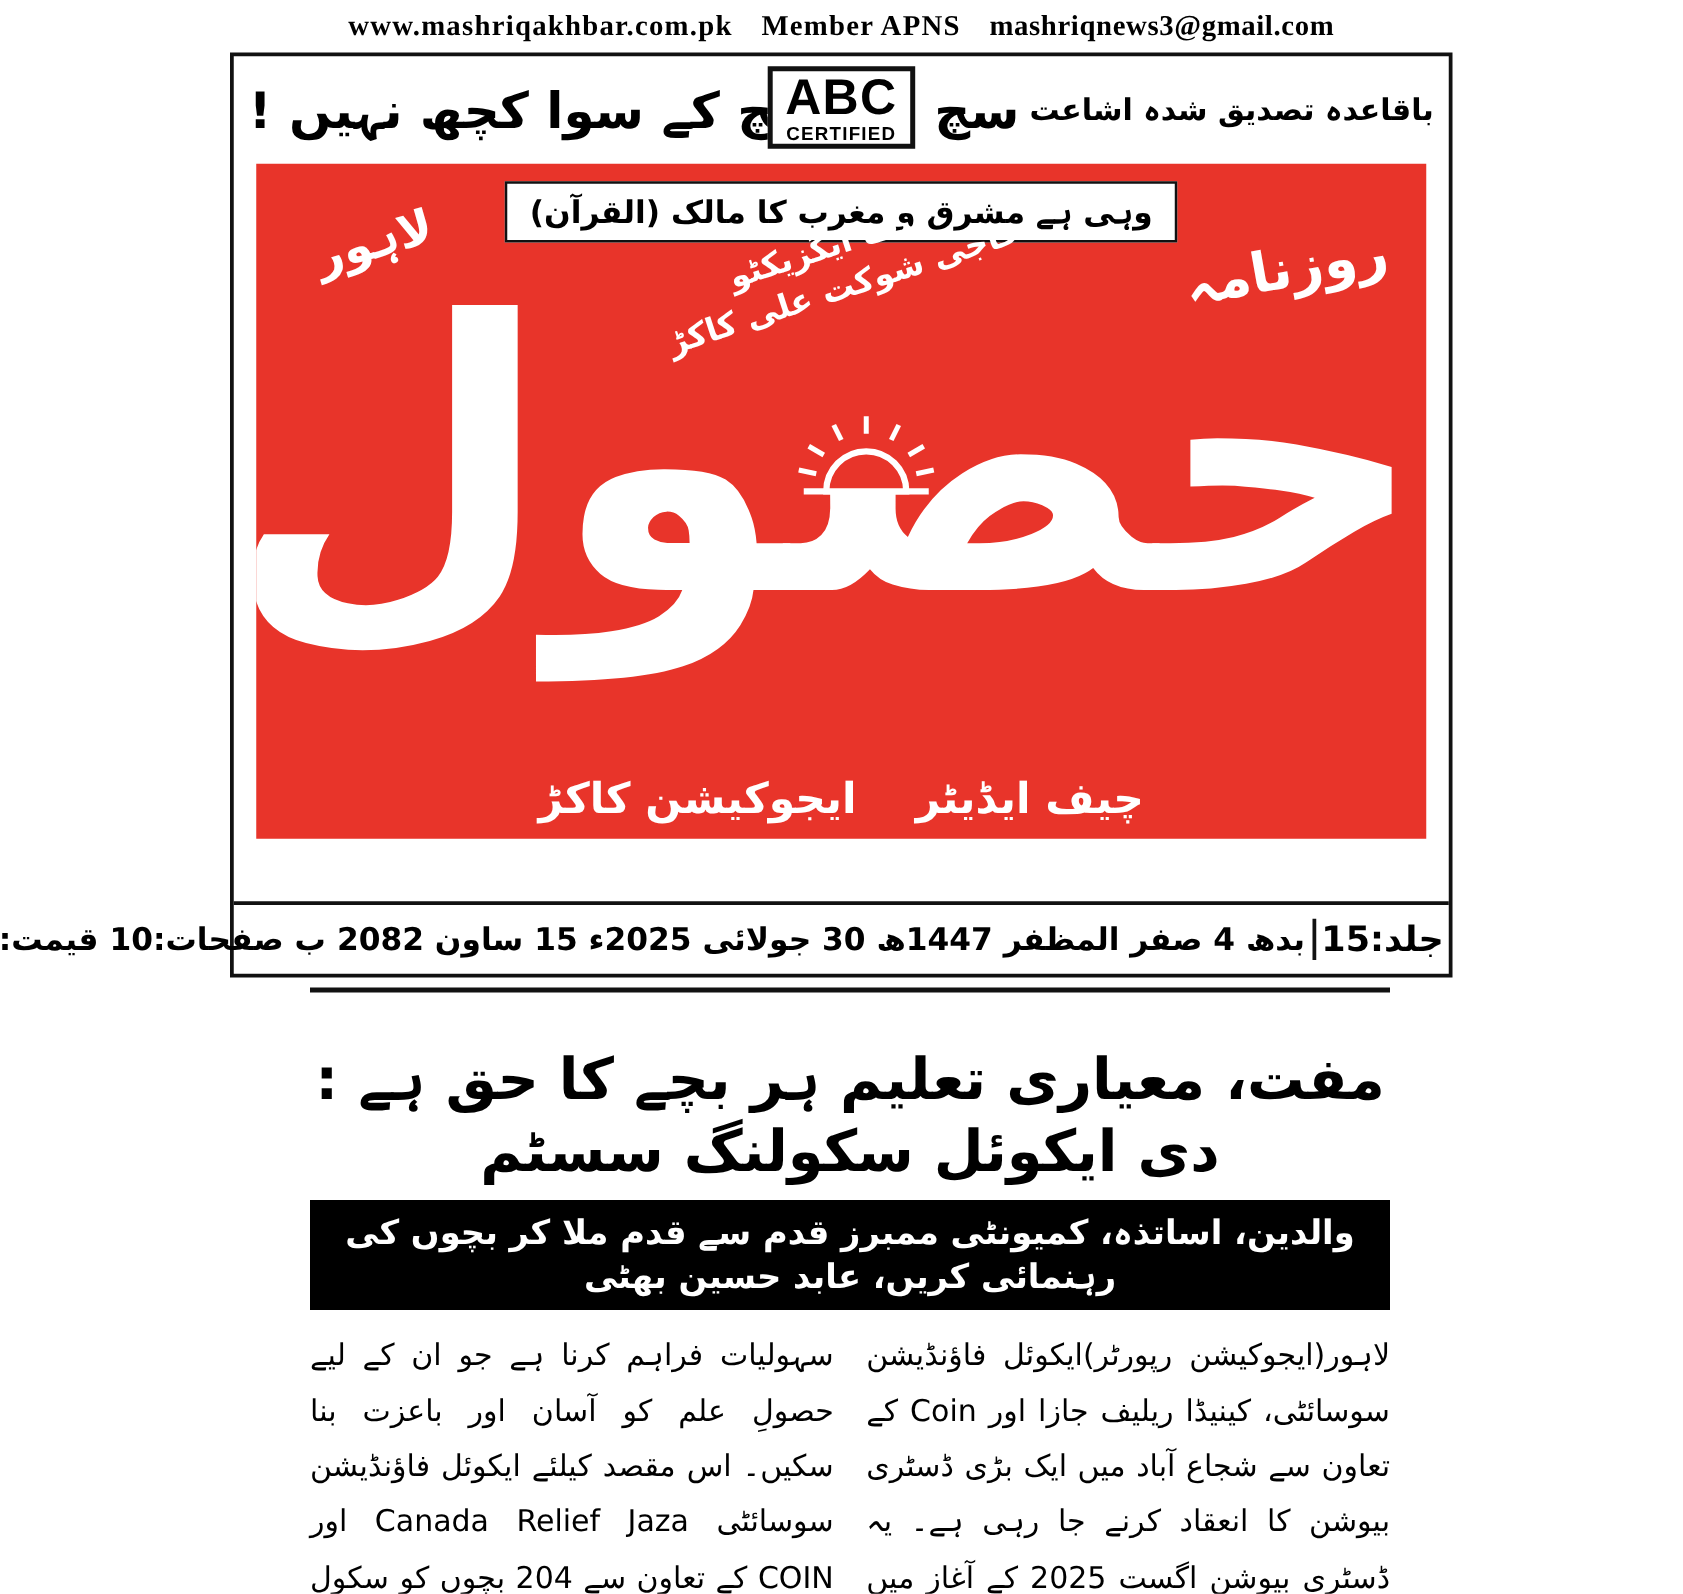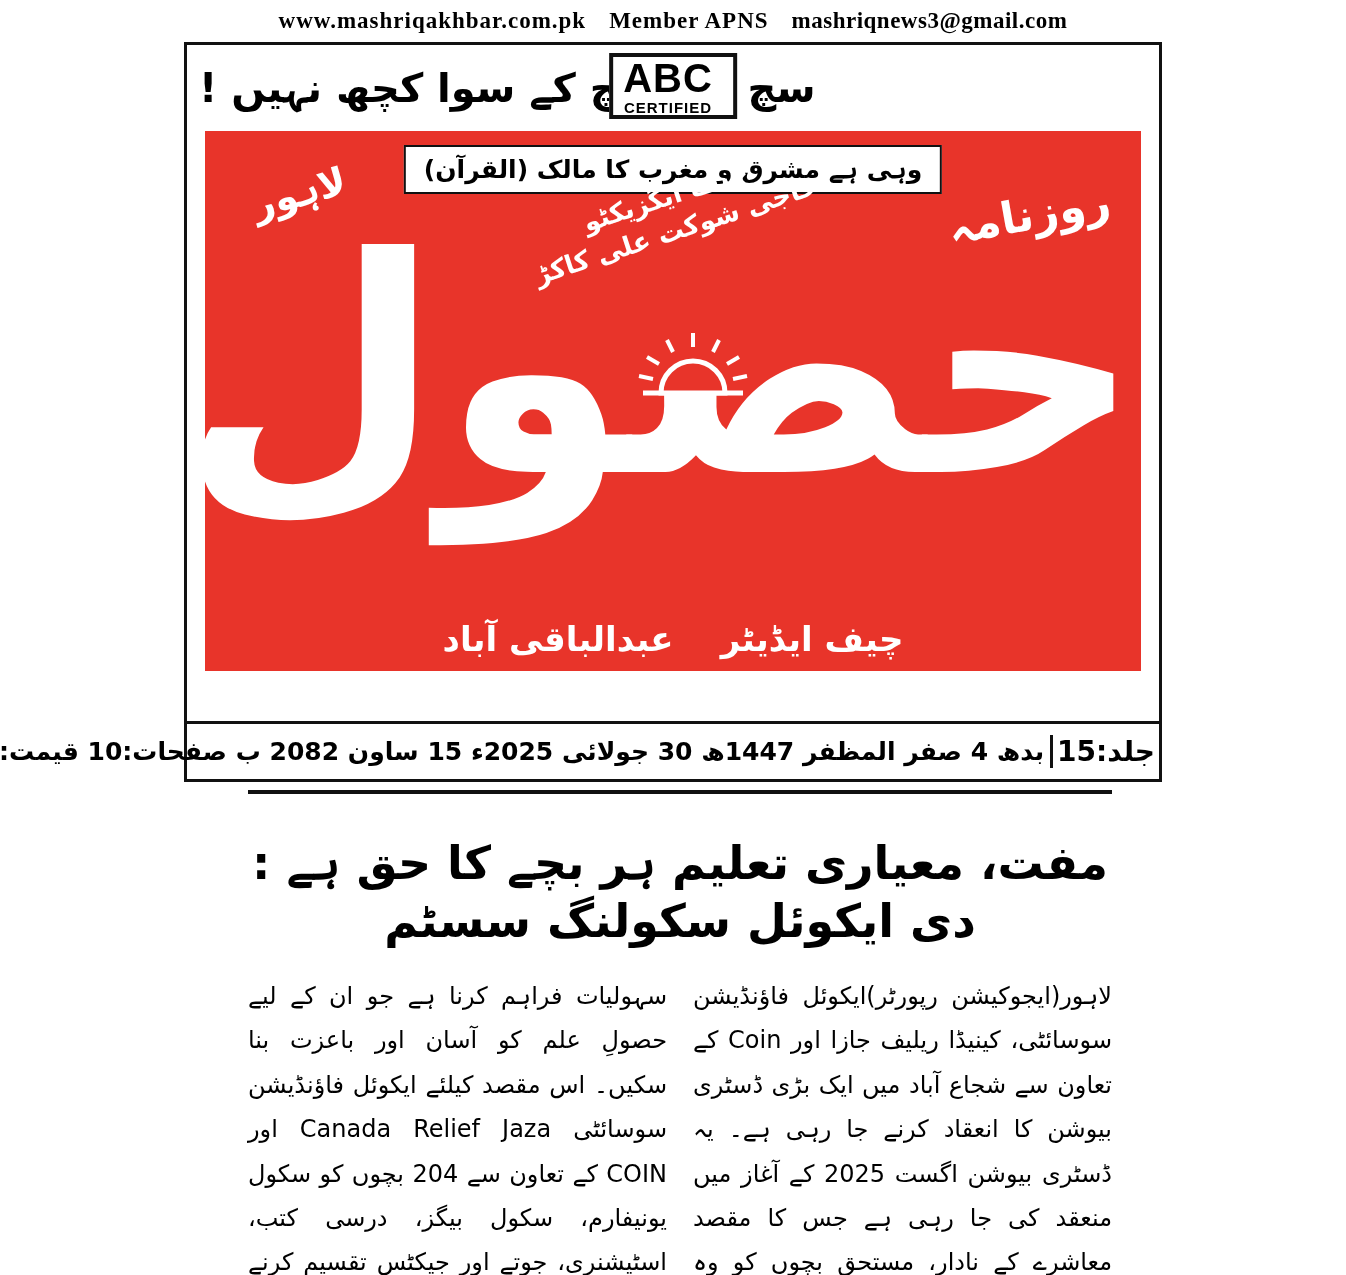--- a/index.html
+++ b/index.html
@@ -64,21 +64,21 @@
     font-family:"DejaVu Sans", sans-serif;
     line-height:1.1;
     text-align:left;
   }
   .abc-box{
     position:absolute;
     left:50%;
     transform:translateX(-50%);
     top:8px;
     border:4px solid #111;
-    padding:1px 20px 0 10px;
+    padding:1px 10px 0 10px;
     text-align:center;
     line-height:1;
     background:#fff;
   }
   .abc-box .abc{
     font-family:"Liberation Sans", sans-serif;
     font-weight:bold;
     font-size:40px;
     letter-spacing:1px;
     display:block;
@@ -273,20 +273,21 @@
 <div class="masthead">
 
   <div class="slogan-row">
     <span class="slogan-right">سچ اور سچ کے سوا کچھ نہیں !</span>
 
     <div class="abc-box">
       <span class="abc">ABC</span>
       <span class="abc-cert">CERTIFIED</span>
     </div>
 
+    <span class="slogan-left">باقاعدہ تصدیق شدہ اشاعت</span>
   </div>
 
   <div class="red-panel">
     <div class="quran-box">وہی ہے مشرق و مغرب کا مالک   (القرآن)</div>
     <div class="lahore-tag">لاہور</div>
     <div class="roznama">روزنامہ</div>
 
     <div class="chief-exec">
       <div>چیف ایگزیکٹو</div>
       <div>حاجی شوکت علی کاکڑ</div>
@@ -304,31 +305,32 @@
         <line x1="14" y1="26" x2="26" y2="33"></line>
         <line x1="106" y1="26" x2="94" y2="33"></line>
         <line x1="6" y1="45" x2="20" y2="48"></line>
         <line x1="114" y1="45" x2="100" y2="48"></line>
       </g>
     </svg>
 
     <div class="chief-editor">
       <span>چیف ایڈیٹر</span>
       &nbsp;&nbsp;
-      <span>عبدالباقی آباد</span>
+      <span>ایجوکیشن کاکڑ</span>
     </div>
   </div>
 
   <div class="issue-bar">
     <div class="issue-vol">جلد:15</div>
     <div class="issue-mid">بدھ 4 صفر المظفر 1447ھ 30 جولائی 2025ء 15 ساون 2082 ب صفحات:10 قیمت:30 روپے</div>
 
   </div>
 </div>
 
 <div class="story">
   <div class="rule-top"></div>
   <div class="headline">مفت، معیاری تعلیم ہر بچے کا حق ہے : دی ایکوئل سکولنگ سسٹم</div>
+  <div class="subhead">والدین، اساتذہ، کمیونٹی ممبرز قدم سے قدم ملا کر بچوں کی رہنمائی کریں، عابد حسین بھٹی</div>
   <div class="columns">
     <div class="col">لاہور(ایجوکیشن رپورٹر)ایکوئل فاؤنڈیشن سوسائٹی، کینیڈا ریلیف جازا اور Coin کے تعاون سے شجاع آباد میں ایک بڑی ڈسٹری بیوشن کا انعقاد کرنے جا رہی ہے۔ یہ ڈسٹری بیوشن اگست 2025 کے آغاز میں منعقد کی جا رہی ہے جس کا مقصد معاشرے کے نادار، مستحق بچوں کو وہ تعلیمی</div>
     <div class="col">سہولیات فراہم کرنا ہے جو ان کے لیے حصولِ علم کو آسان اور باعزت بنا سکیں۔ اس مقصد کیلئے ایکوئل فاؤنڈیشن سوسائٹی Canada Relief Jaza اور COIN کے تعاون سے 204 بچوں کو سکول یونیفارم، سکول بیگز، درسی کتب، اسٹیشنری، جوتے اور جیکٹس تقسیم کرنے جا رہی ہے۔</div>
   </div>
 </div>
 
 </body></html>

